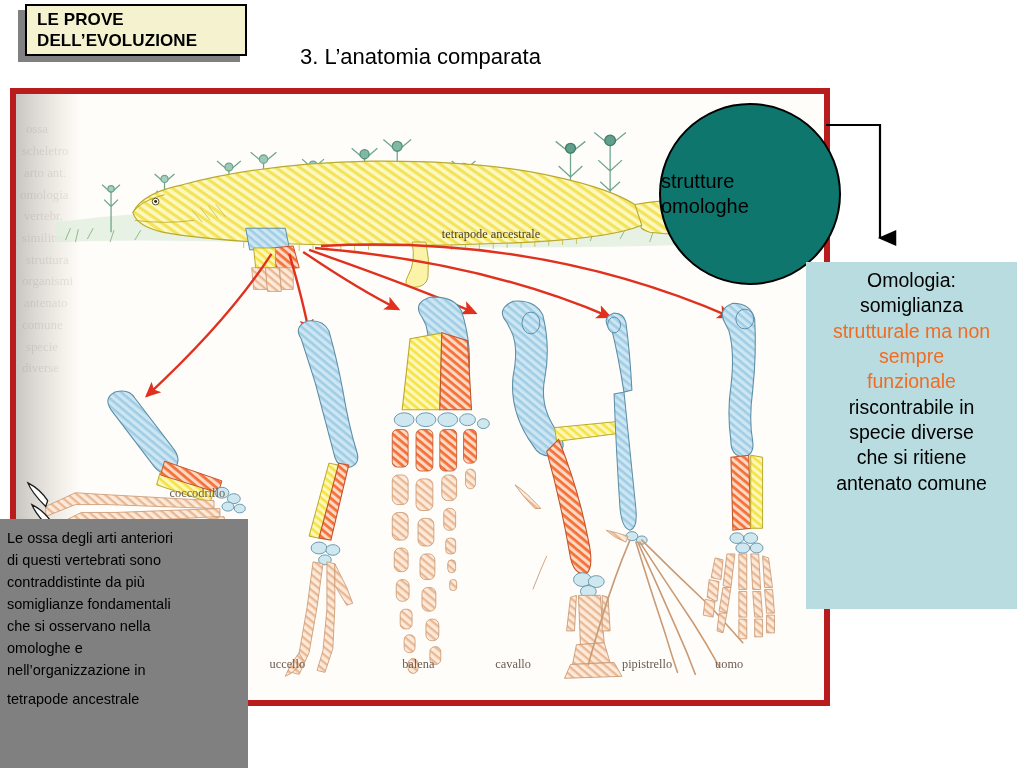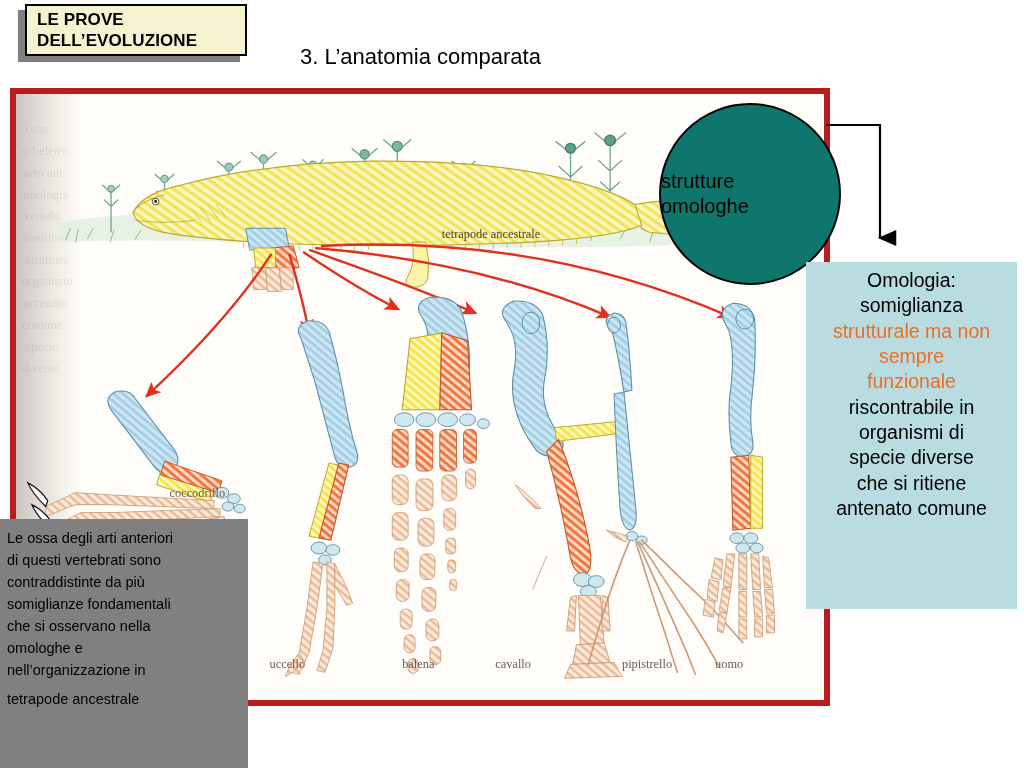--- a/index.html
+++ b/index.html
@@ -400,21 +400,20 @@
   <path d="M8,13 L62,13 L62,126" fill="none" stroke="#000" stroke-width="2.2" marker-end="url(#blackhead)"></path>
 </svg>
 
 <div id="omologia-box">
   <div class="oline">Omologia:</div>
   <div class="oline">somiglianza</div>
   <div class="oline accent">strutturale ma non</div>
   <div class="oline accent">sempre</div>
   <div class="oline accent">funzionale</div>
   <div class="oline">riscontrabile in</div>
-  <div class="oline">organismi di</div>
   <div class="oline">specie diverse</div>
   <div class="oline">che si ritiene</div>
   <div class="oline">antenato comune</div>
 </div>
 
 <div id="note-box">
   <div class="nline">Le ossa degli arti anteriori</div>
   <div class="nline">di questi vertebrati sono</div>
   <div class="nline">contraddistinte da più</div>
   <div class="nline">somiglianze fondamentali</div>

